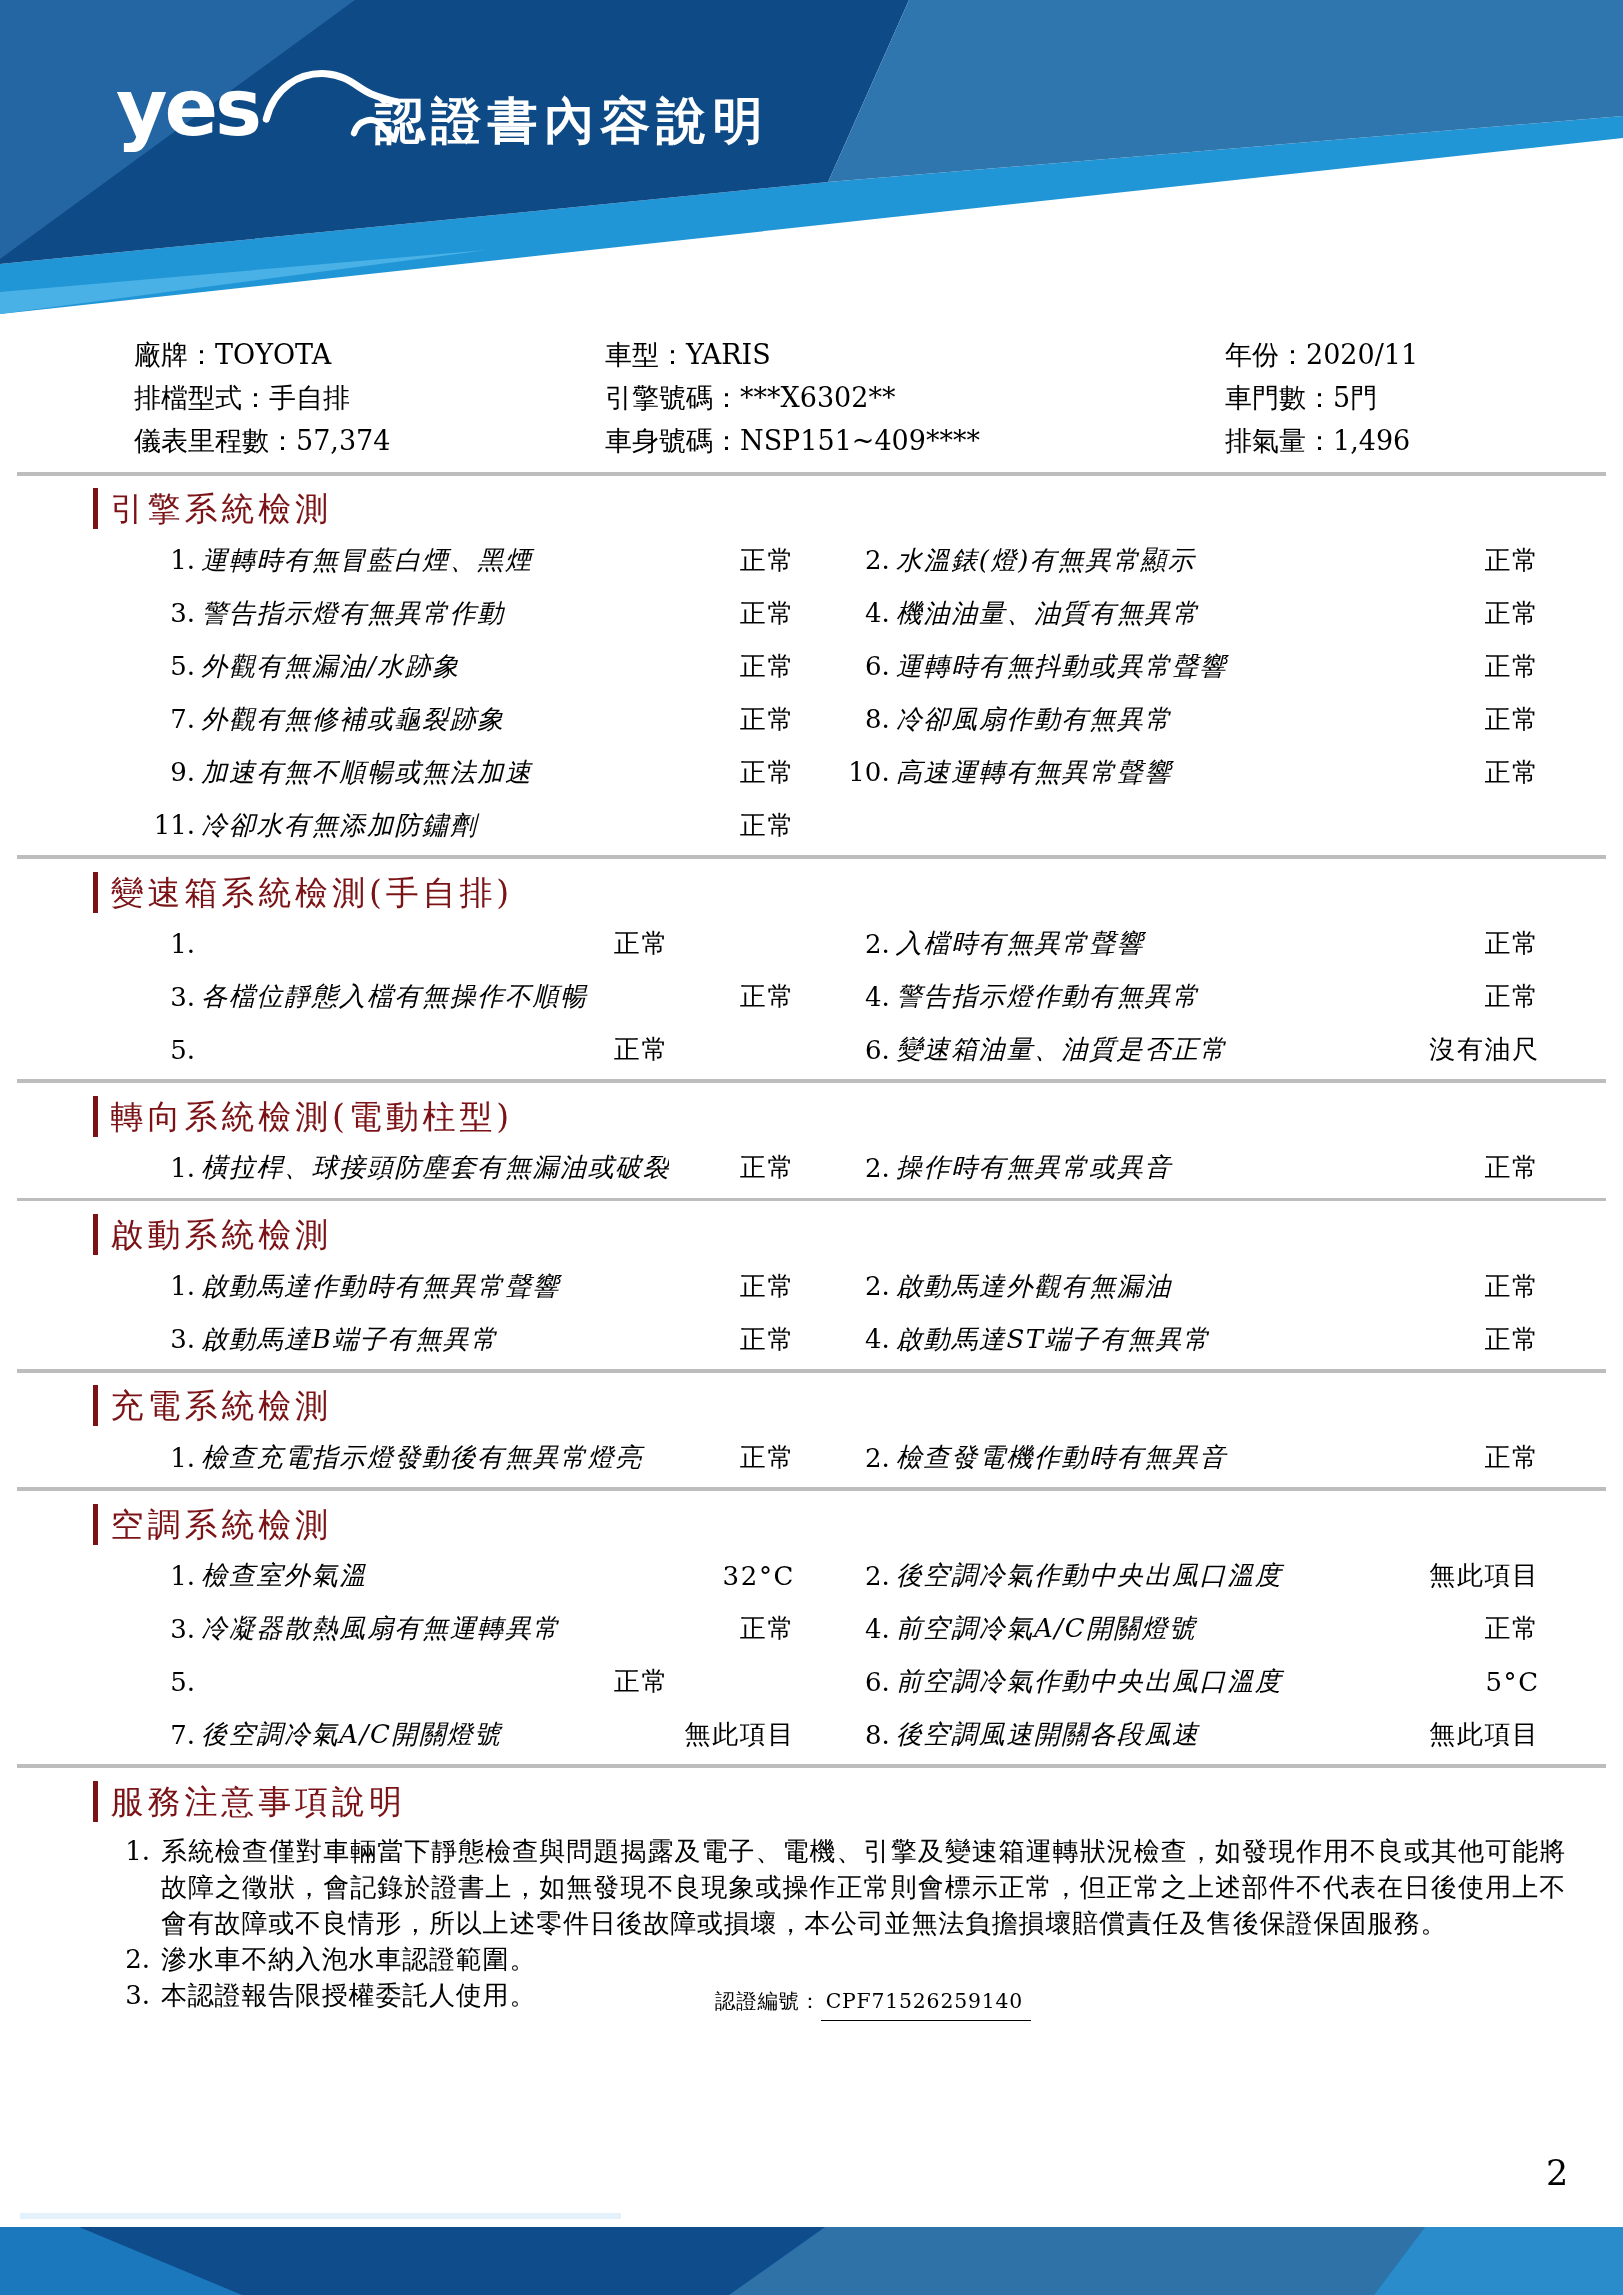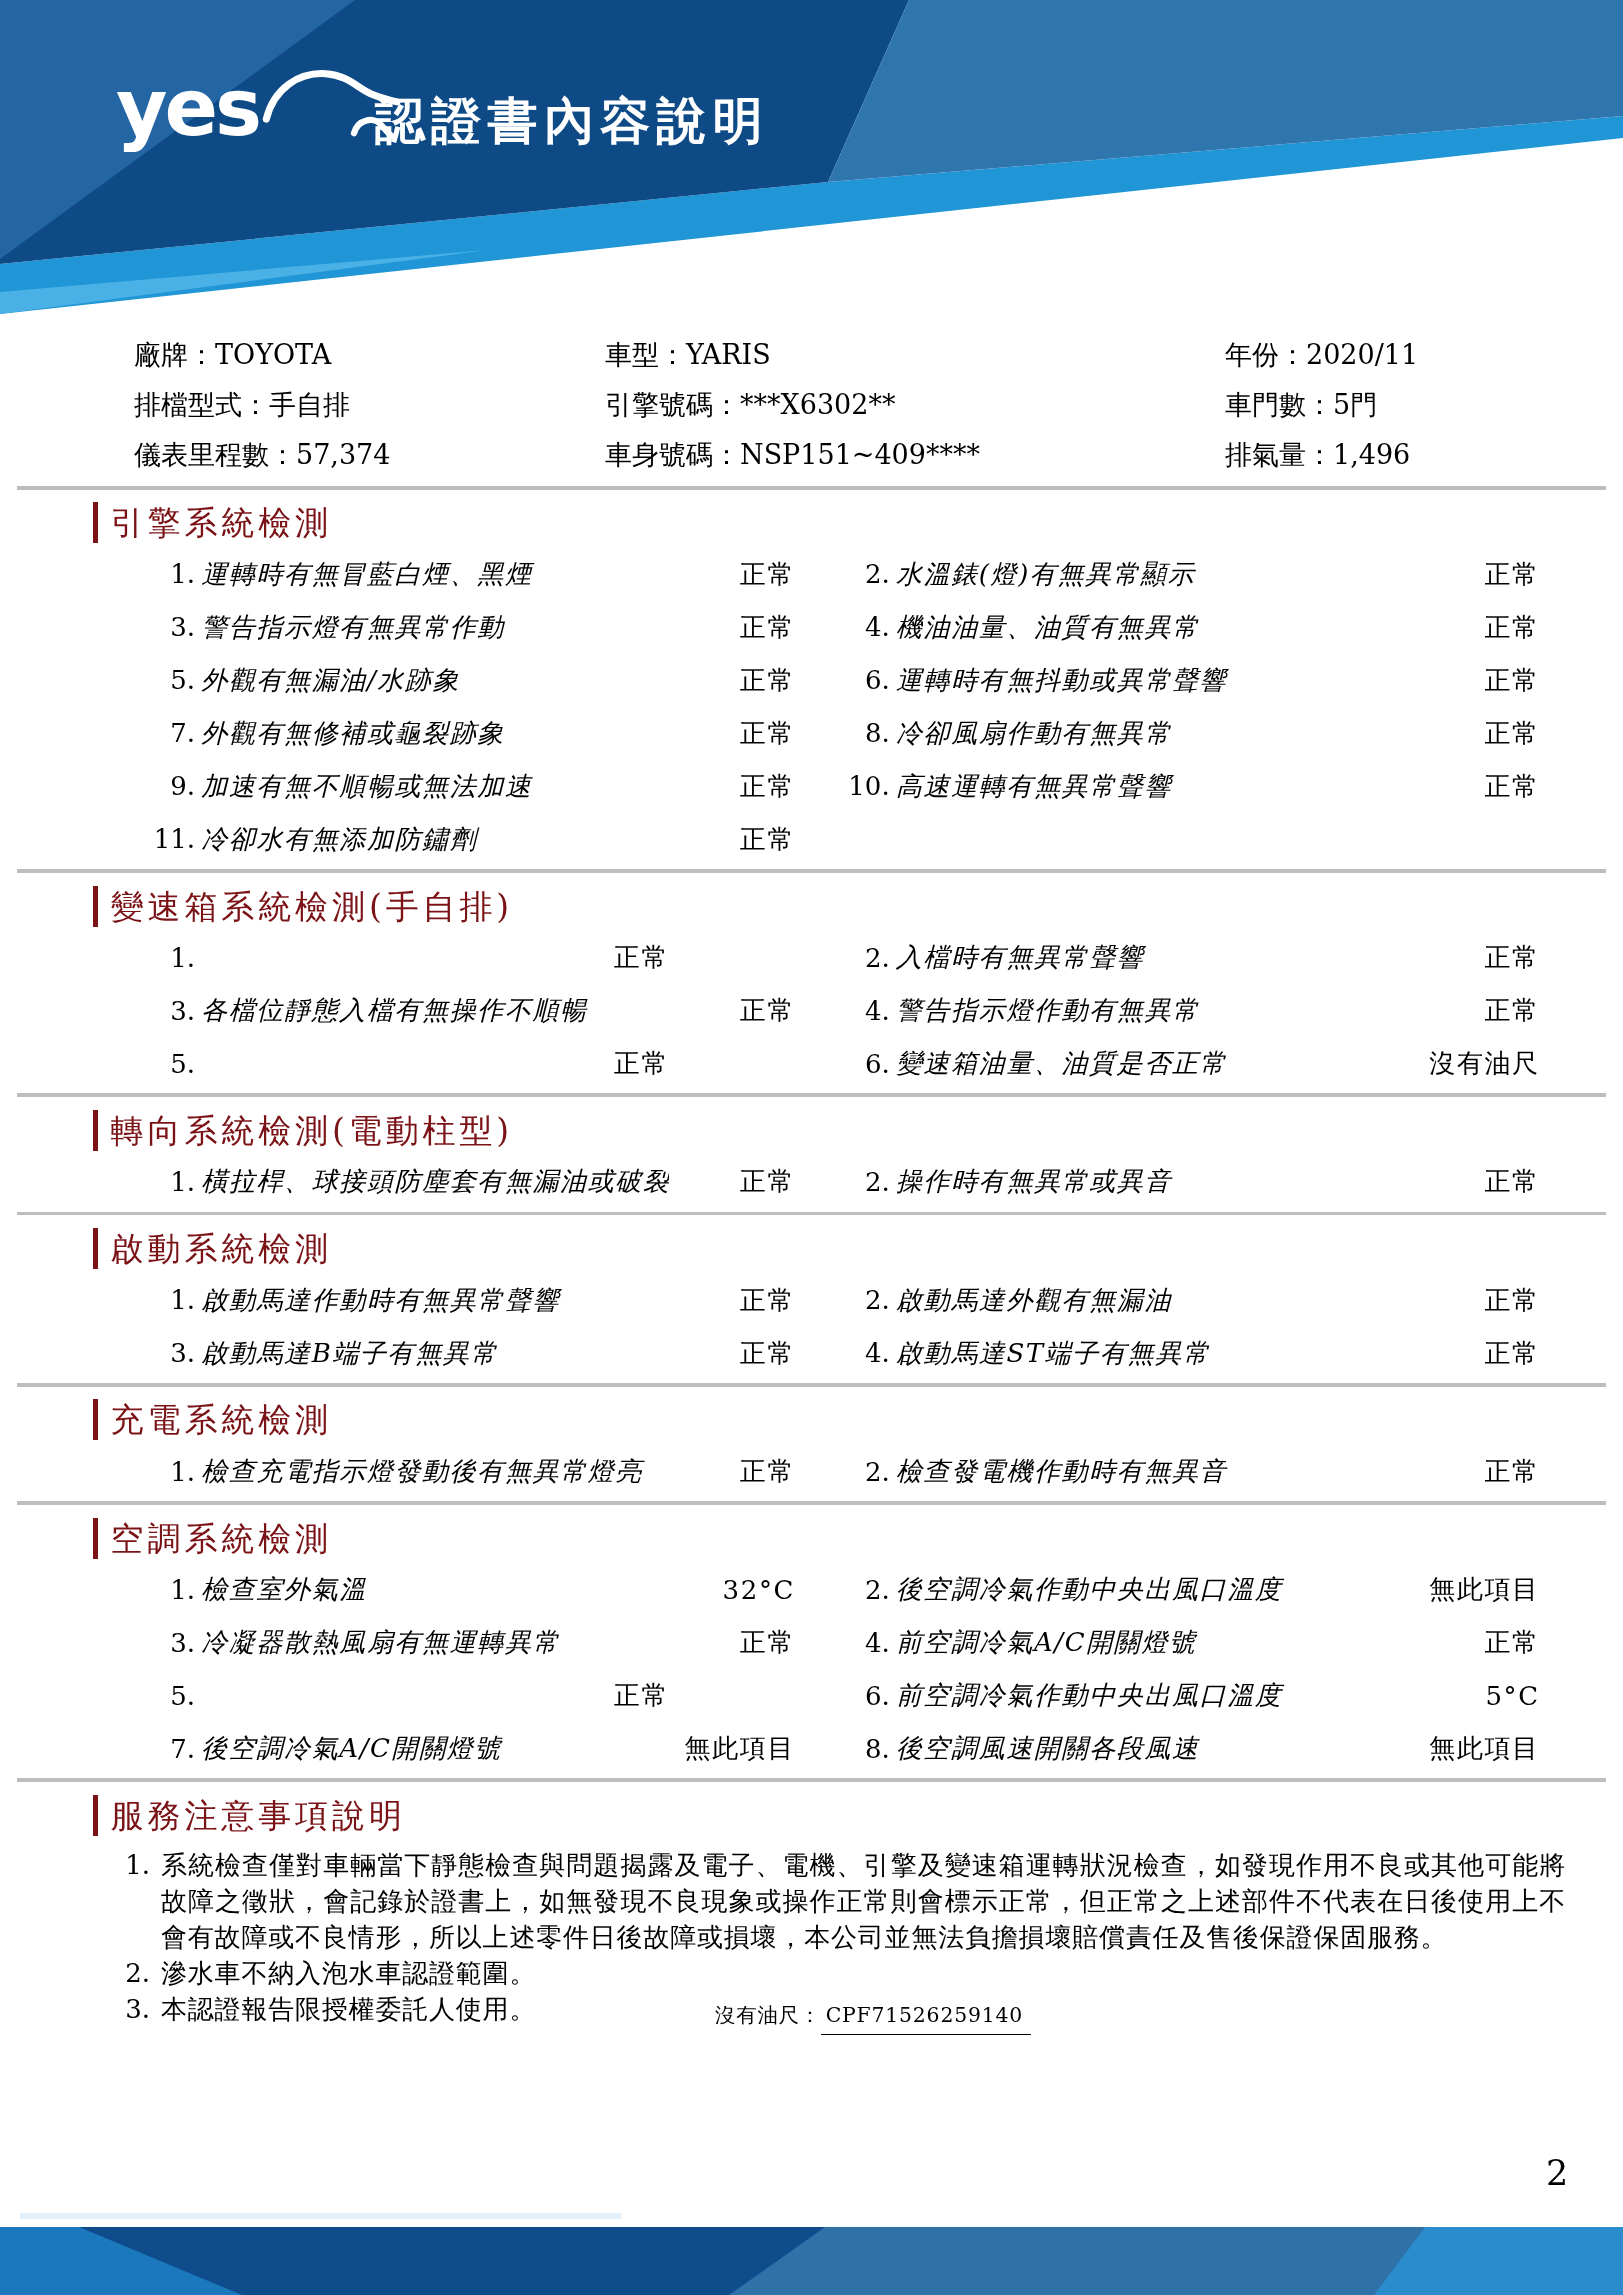--- a/index.html
+++ b/index.html
@@ -28,21 +28,21 @@
   }
   .car-svg{margin-left:1.6px;margin-top:-4.7px;}
   .page-title{
     position:absolute;left:375px;top:93px;margin:0;
     font-family:"DejaVu Sans", sans-serif;font-weight:bold;
     font-size:50px;line-height:57px;color:var(--white);letter-spacing:6.3px;
   }
   
   .info{
     display:grid;grid-template-columns:471px 620px 1fr;
-    padding:20.4px 31px 9.4px 134px;row-gap:8px;
+    padding:20.4px 31px 9.4px 134px;row-gap:1px;
   }
   .info-cell{line-height:42px;font-size:27px;white-space:nowrap;}
   
   .sep{height:3.9px;background:var(--separator_gray);margin:0 17.3px;}
   
   .sec{margin-top:12.6px;}
   .sec-title{
     margin:0 0 0 93px;padding-left:12.6px;height:41px;line-height:41px;
     border-left:5.5px solid var(--section_red);color:var(--section_red);
     font-size:33px;font-weight:normal;letter-spacing:3.9px;
@@ -366,21 +366,21 @@
         <span class="n-text">系統檢查僅對車輛當下靜態檢查與問題揭露及電子、電機、引擎及變速箱運轉狀況檢查，如發現作用不良或其他可能將故障之徵狀，會記錄於證書上，如無發現不良現象或操作正常則會標示正常，但正常之上述部件不代表在日後使用上不會有故障或不良情形，所以上述零件日後故障或損壞，本公司並無法負擔損壞賠償責任及售後保證保固服務。</span>
       </div>
       <div class="note">
         <span class="n-no">2.</span>
         <span class="n-text">滲水車不納入泡水車認證範圍。</span>
       </div>
       <div class="note">
         <span class="n-no">3.</span>
         <span class="n-text">本認證報告限授權委託人使用。</span>
         <span class="cert">
-          <span>沒有油尺：</span><span class="cert-num">CPF71526259140</span>
+          <span>認證編號：</span><span class="cert-num">CPF71526259140</span>
         </span>
       </div>
     </div>
   </section>
 
   <div class="pageno">2</div>
 
   <div class="strip"></div>
   <footer class="footer">
     <div class="f-right"></div>

